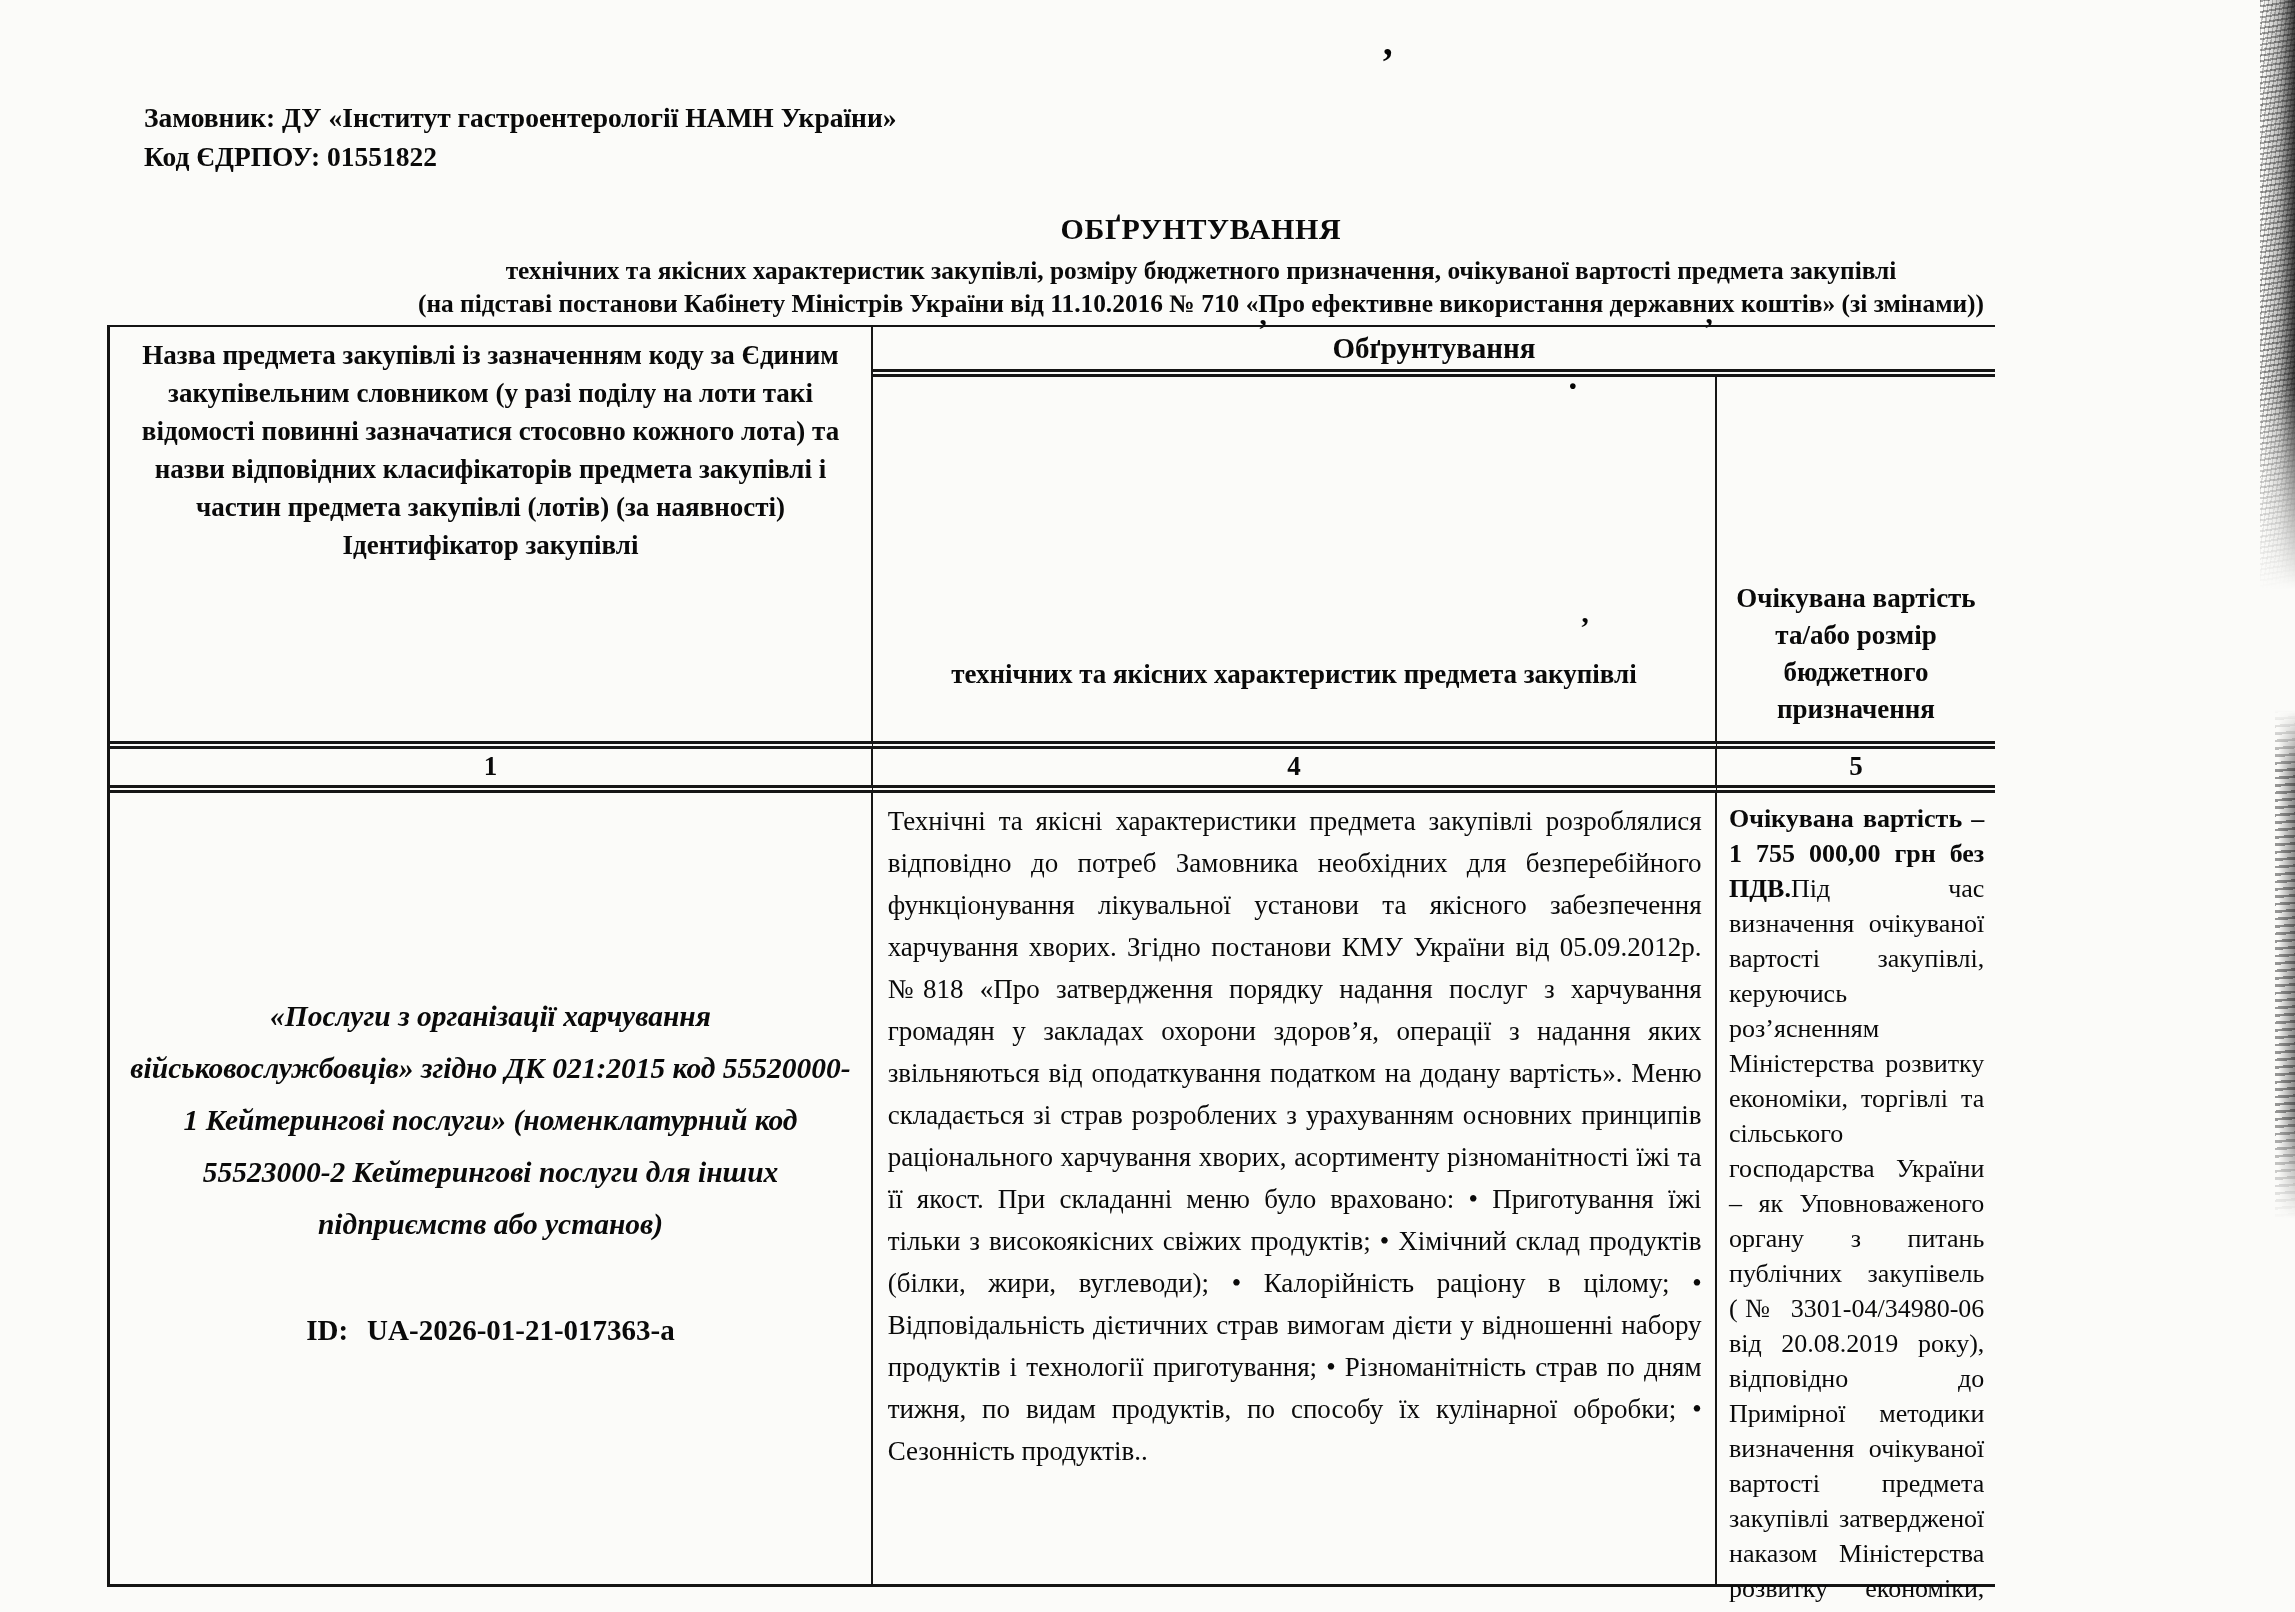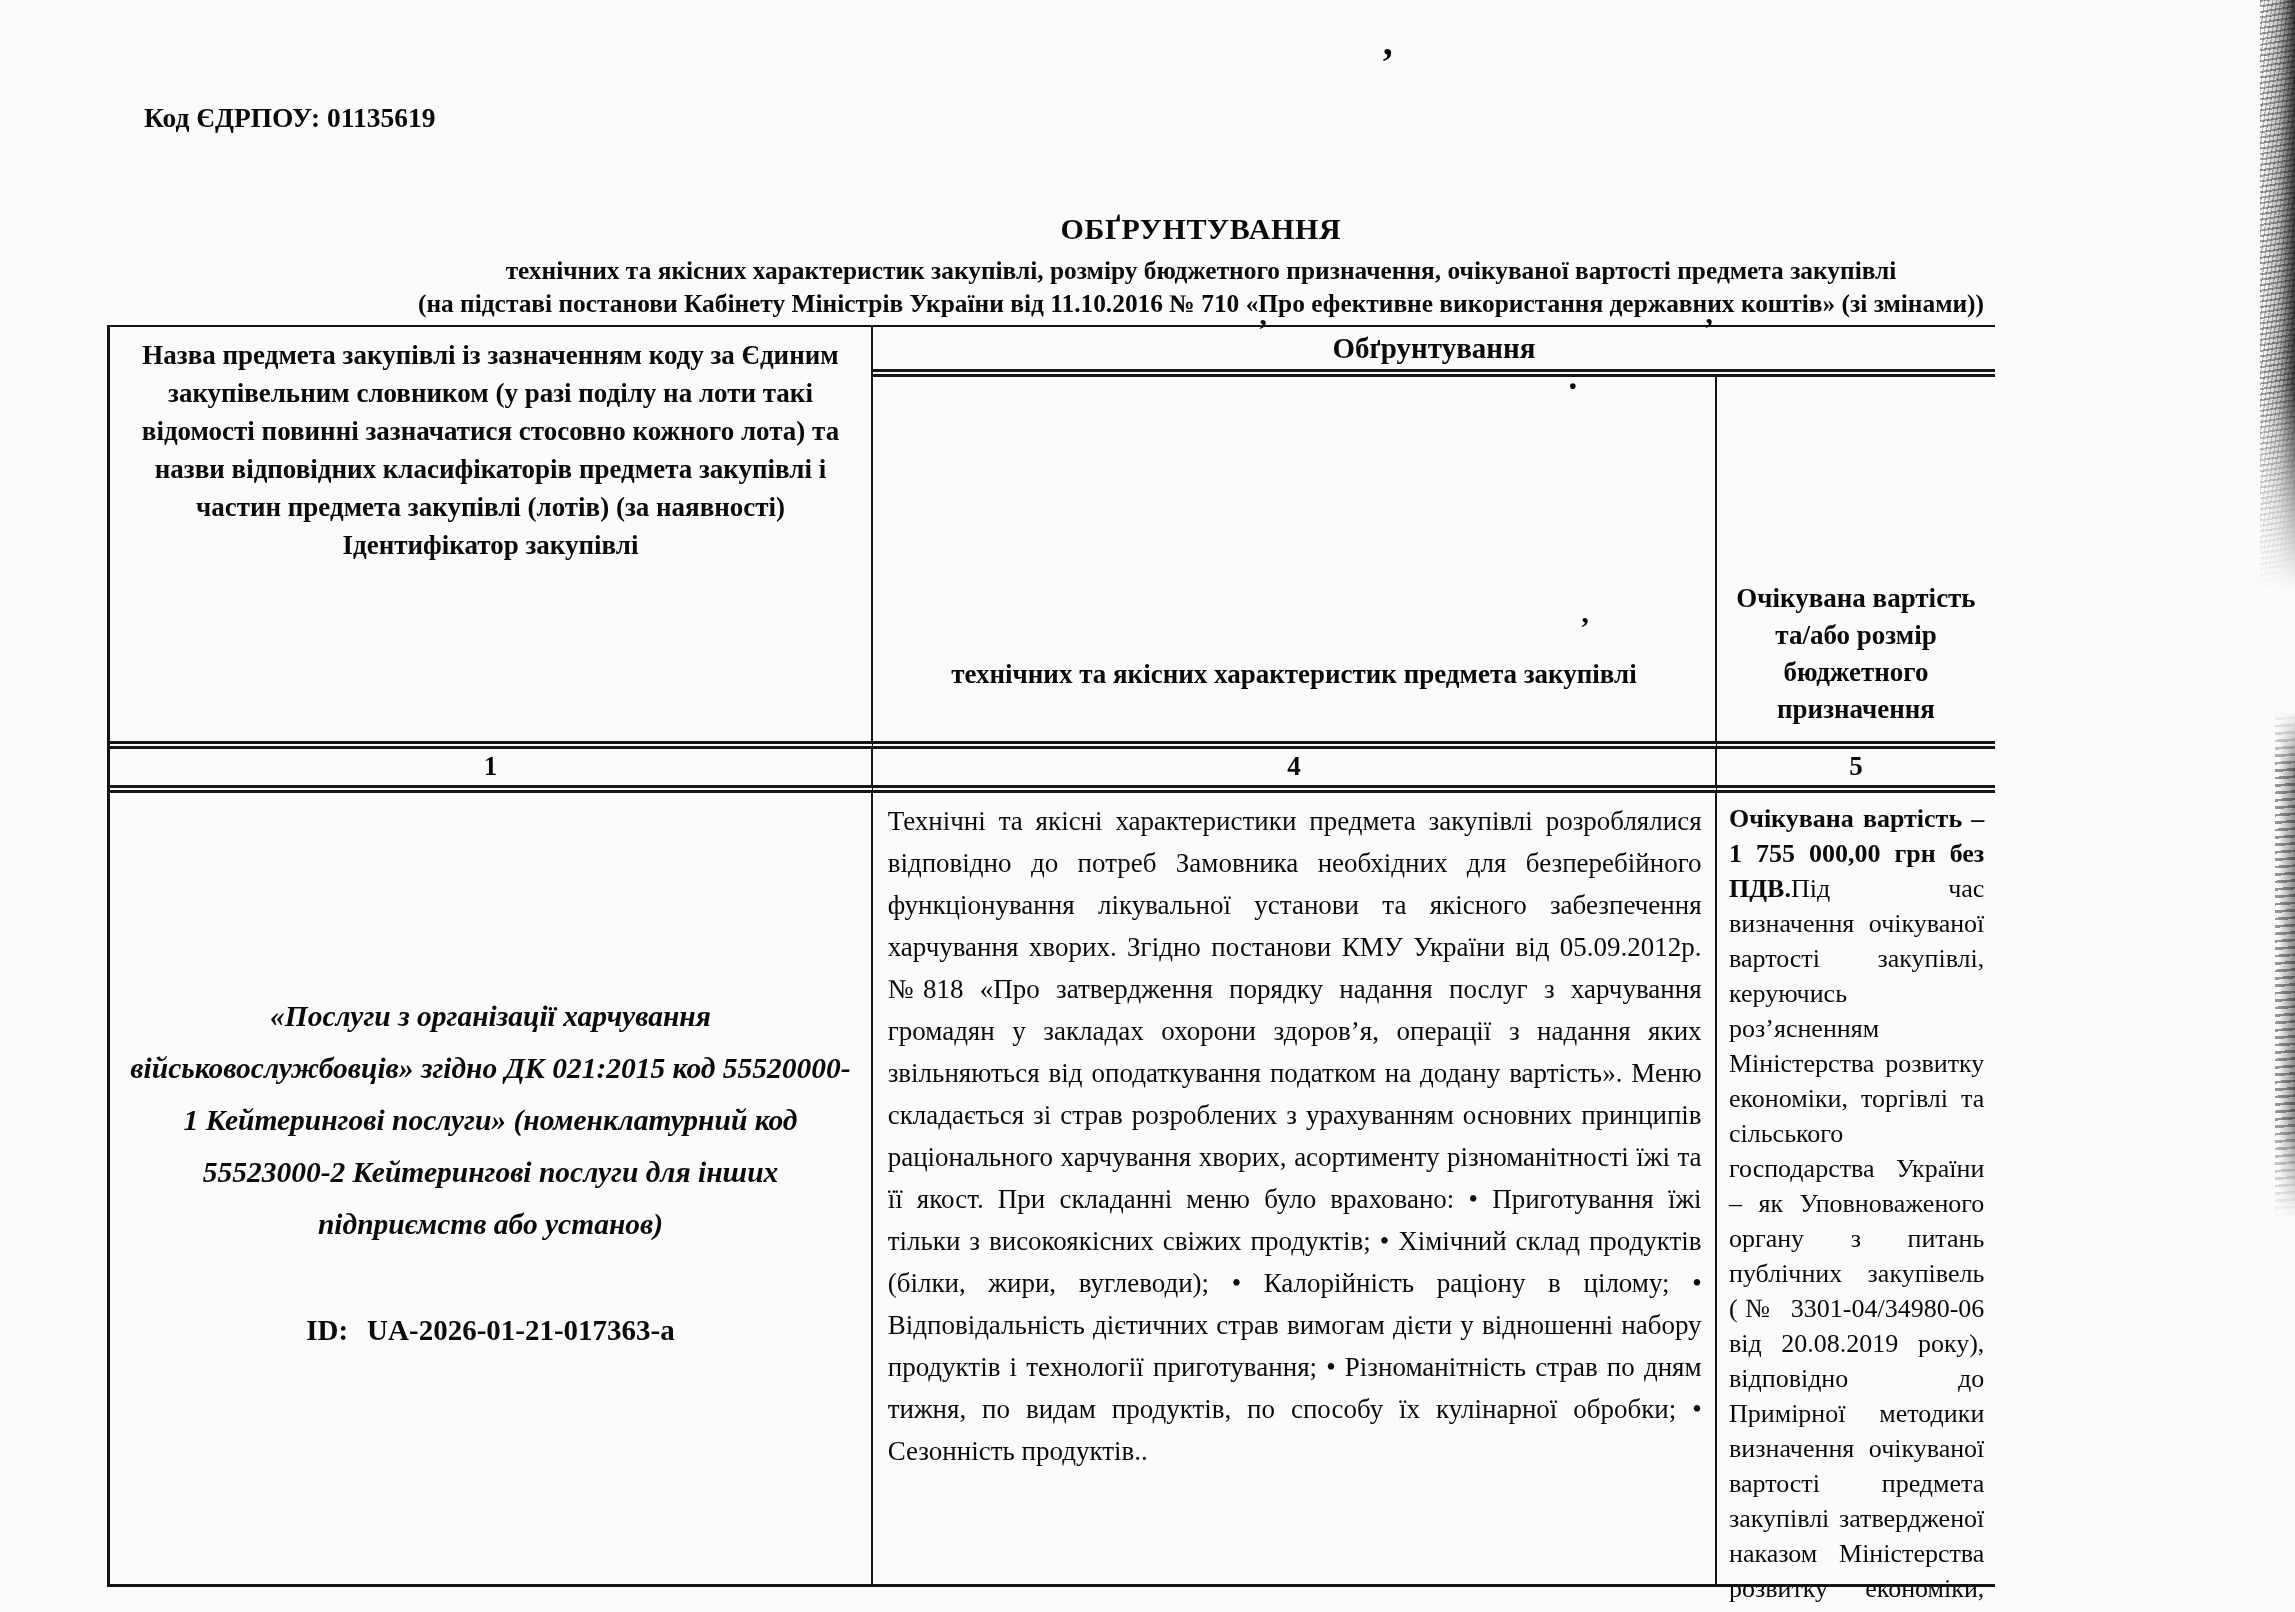--- a/index.html
+++ b/index.html
@@ -93,21 +93,22 @@
 
   <div class="noise-right-top"></div>
   <div class="noise-right-mid"></div>
   <span class="mark mark-top">’</span>
   <span class="mark mark-a1">’</span>
   <span class="mark mark-a2">’</span>
   <span class="mark mark-dot">·</span>
   <span class="mark mark-a3">’</span>
 
   <div class="doc-meta">
-    <div>Код ЄДРПОУ: 01135619</div>
+    <div>Замовник: ДУ «Інститут гастроентерології НАМН України»</div>
+    <div>Код ЄДРПОУ: 01551822</div>
   </div>
 
   <div class="doc-head">
     <div class="doc-title">ОБҐРУНТУВАННЯ</div>
     <div class="doc-sub1">технічних та якісних характеристик закупівлі, розміру бюджетного призначення, очікуваної вартості предмета закупівлі</div>
     <div class="doc-sub2">(на підставі постанови Кабінету Міністрів України від 11.10.2016 № 710 «Про ефективне використання державних коштів» (зі змінами))</div>
   </div>
 
   <div class="tbl">
 

